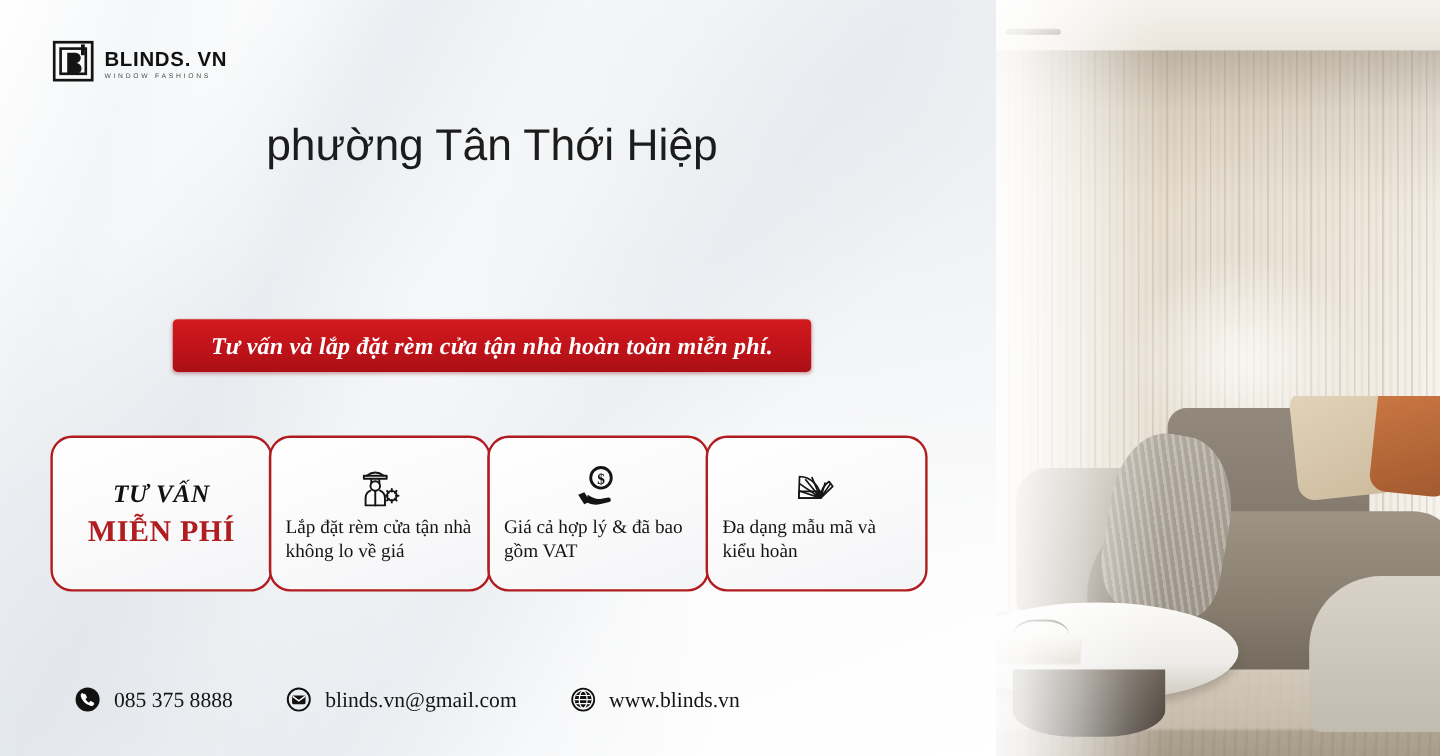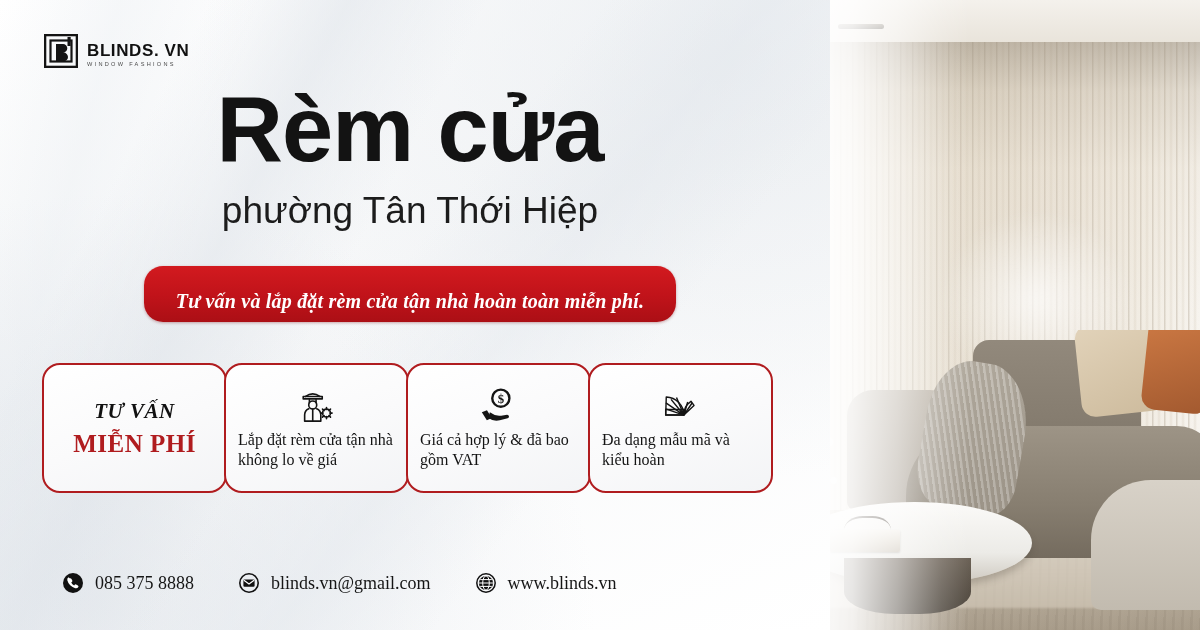--- a/index.html
+++ b/index.html
@@ -265,22 +265,22 @@
   }
 
   
   .pill-wrap {
     position: absolute;
     top: 266px; left: 0; width: 820px;
     display: flex; justify-content: center;
   }
   .pill {
     background: linear-gradient(180deg,#d21a1f 0%,#c1131a 52%,#ab0f15 100%);
-    border-radius: 19px;
-    padding: 24px 32px 9px;
+    border-radius: 4px;
+    padding: 12px 32px 9px;
     box-shadow: 0 1px 3px rgba(120,12,16,.35);
   }
   .pill-text {
     font-family: "Liberation Serif", serif;
     font-weight: bold;
     font-style: italic;
     font-size: 20px;
     color: #ffffff;
     letter-spacing: .2px;
     white-space: nowrap;
@@ -405,21 +405,20 @@
         <rect x="23.5" y="3" width="3.2" height="9" fill="#141414"></rect>
       </svg>
     </span>
     <span class="logo-text">
       <span class="logo-name">BLINDS. VN</span>
       <span class="logo-tag" style="display:block;">WINDOW FASHIONS</span>
     </span>
   </div>
 
   <div class="headline">
-    <div class="title">Rèm cửa</div>
     <div class="subtitle">phường Tân Thới Hiệp</div>
   </div>
 
   <div class="pill-wrap">
     <div class="pill">
       <span class="pill-text">Tư vấn và lắp đặt rèm cửa tận nhà hoàn toàn miễn phí.</span>
     </div>
   </div>
 
   <div class="cards">

